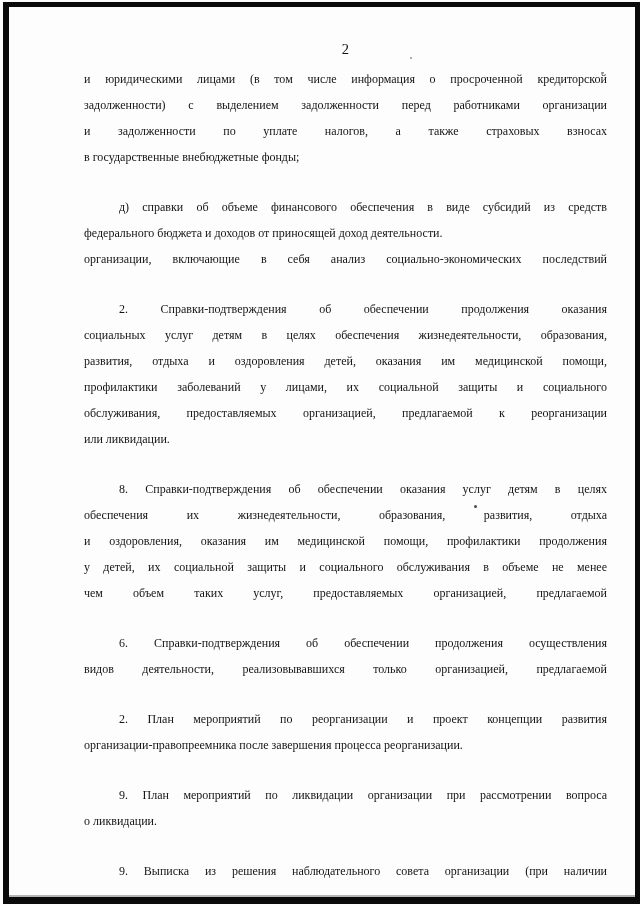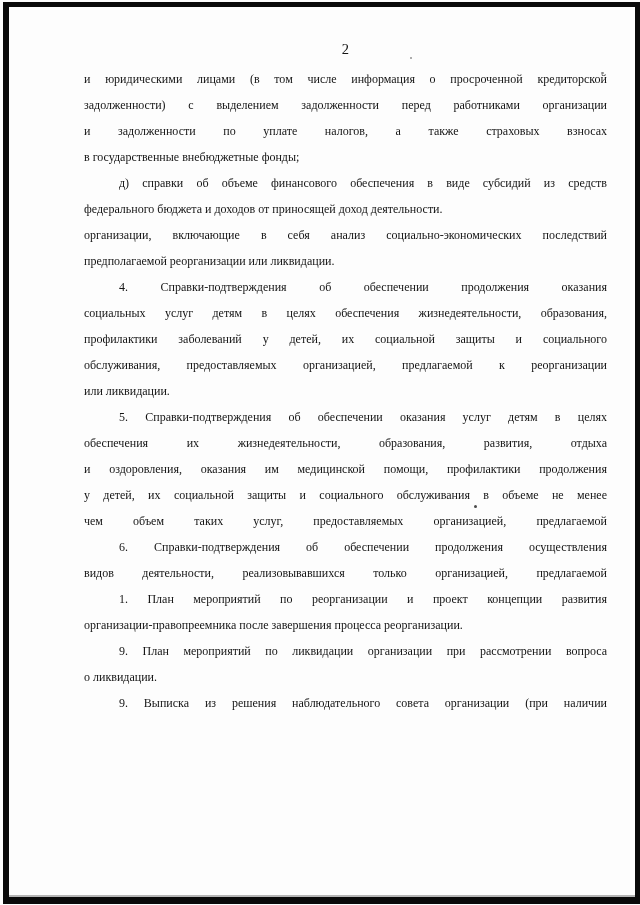--- a/index.html
+++ b/index.html
@@ -65,20 +65,21 @@
     overflow: hidden;
     text-align: justify;
     text-align-last: justify;
     white-space: nowrap;
   }
   .line.last {
     text-align-last: left;
   }
   .line.indent {
     padding-left: 35px;
+    margin-top: 24px;
   }
   
   .speck {
     position: absolute;
     background: #4a4a4a;
     border-radius: 50%;
   }
   .speck-1 { left: 474px; top: 505px; width: 3px; height: 3px; }
   .speck-2 { left: 601px; top: 72px;  width: 3px; height: 2px; opacity: .7; }
   .speck-3 { left: 410px; top: 57px;  width: 2px; height: 2px; opacity: .6; }
@@ -93,34 +94,34 @@
     <div class="page-number">2</div>
 
     <div class="paragraphs">
         <div class="line">и юридическими лицами (в том числе информация о просроченной кредиторской</div>
         <div class="line">задолженности) с выделением задолженности перед работниками организации</div>
         <div class="line">и задолженности по уплате налогов, а также страховых взносах</div>
         <div class="line last">в государственные внебюджетные фонды;</div>
         <div class="line indent">д) справки об объеме финансового обеспечения в виде субсидий из средств</div>
         <div class="line last">федерального бюджета и доходов от приносящей доход деятельности.</div>
         <div class="line">организации, включающие в себя анализ социально-экономических последствий</div>
-        <div class="line last">предполагаемой реорганизации или ликвидации.</div>
-        <div class="line indent">4. Справки-подтверждения об обеспечении продолжения оказания</div>
+        <div class="line indent">2. Справки-подтверждения об обеспечении продолжения оказания</div>
         <div class="line">социальных услуг детям в целях обеспечения жизнедеятельности, образования,</div>
-        <div class="line">профилактики заболеваний у детей, их социальной защиты и социального</div>
+        <div class="line">развития, отдыха и оздоровления детей, оказания им медицинской помощи,</div>
+        <div class="line">профилактики заболеваний у лицами, их социальной защиты и социального</div>
         <div class="line">обслуживания, предоставляемых организацией, предлагаемой к реорганизации</div>
         <div class="line last">или ликвидации.</div>
-        <div class="line indent">5. Справки-подтверждения об обеспечении оказания услуг детям в целях</div>
+        <div class="line indent">8. Справки-подтверждения об обеспечении оказания услуг детям в целях</div>
         <div class="line">обеспечения их жизнедеятельности, образования, развития, отдыха</div>
         <div class="line">и оздоровления, оказания им медицинской помощи, профилактики продолжения</div>
         <div class="line">у детей, их социальной защиты и социального обслуживания в объеме не менее</div>
         <div class="line">чем объем таких услуг, предоставляемых организацией, предлагаемой</div>
         <div class="line indent">6. Справки-подтверждения об обеспечении продолжения осуществления</div>
         <div class="line">видов деятельности, реализовывавшихся только организацией, предлагаемой</div>
-        <div class="line indent">1. План мероприятий по реорганизации и проект концепции развития</div>
+        <div class="line indent">2. План мероприятий по реорганизации и проект концепции развития</div>
         <div class="line last">организации-правопреемника после завершения процесса реорганизации.</div>
         <div class="line indent">9. План мероприятий по ликвидации организации при рассмотрении вопроса</div>
         <div class="line last">о ликвидации.</div>
         <div class="line indent">9. Выписка из решения наблюдательного совета организации (при наличии</div>
       </div>
   </div>
 
   <div class="speck speck-1"></div>
   <div class="speck speck-2"></div>
   <div class="speck speck-3"></div>

